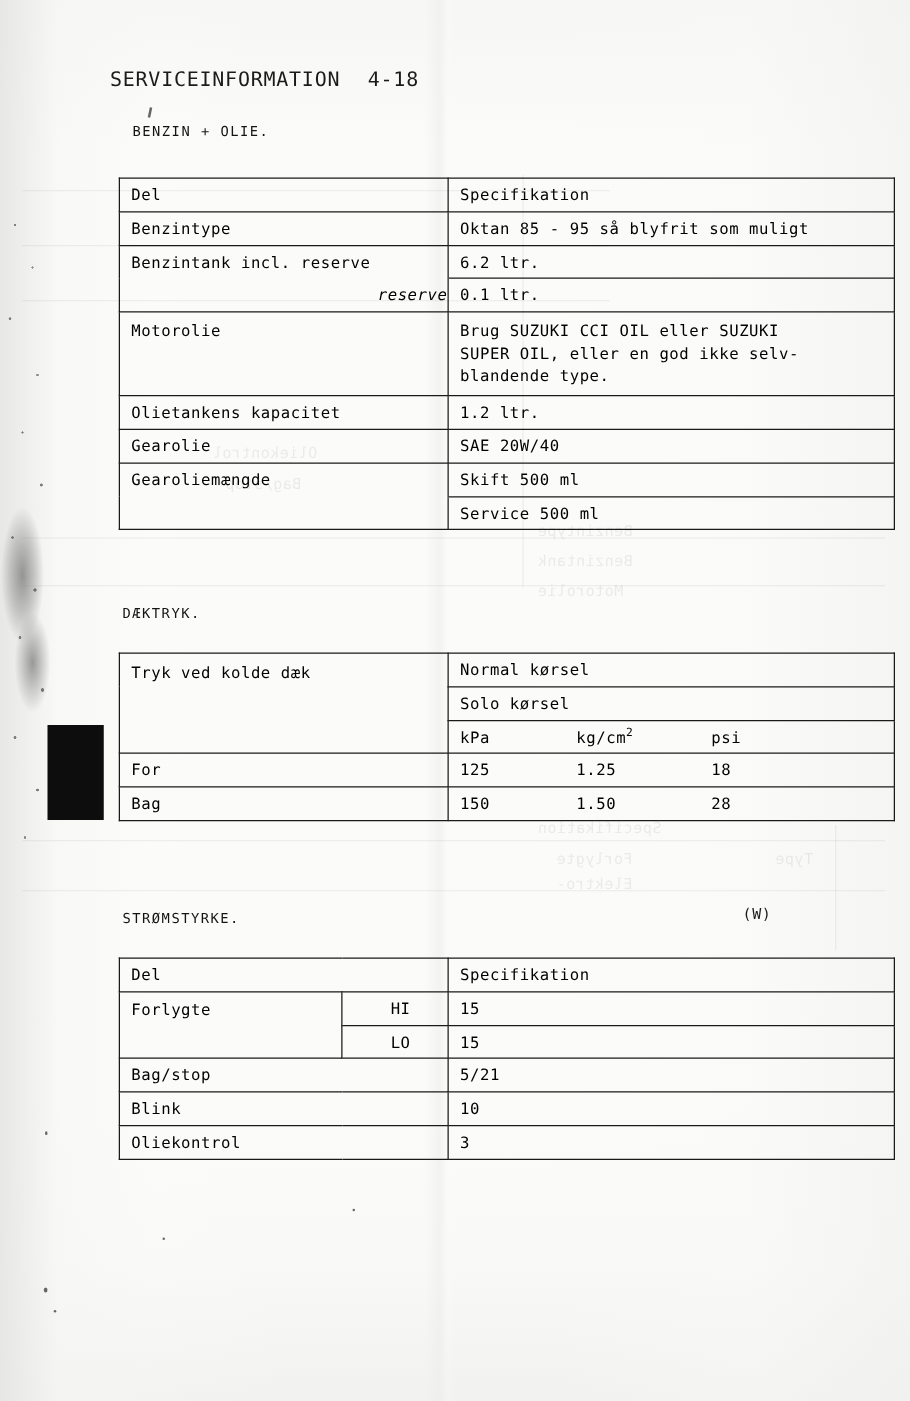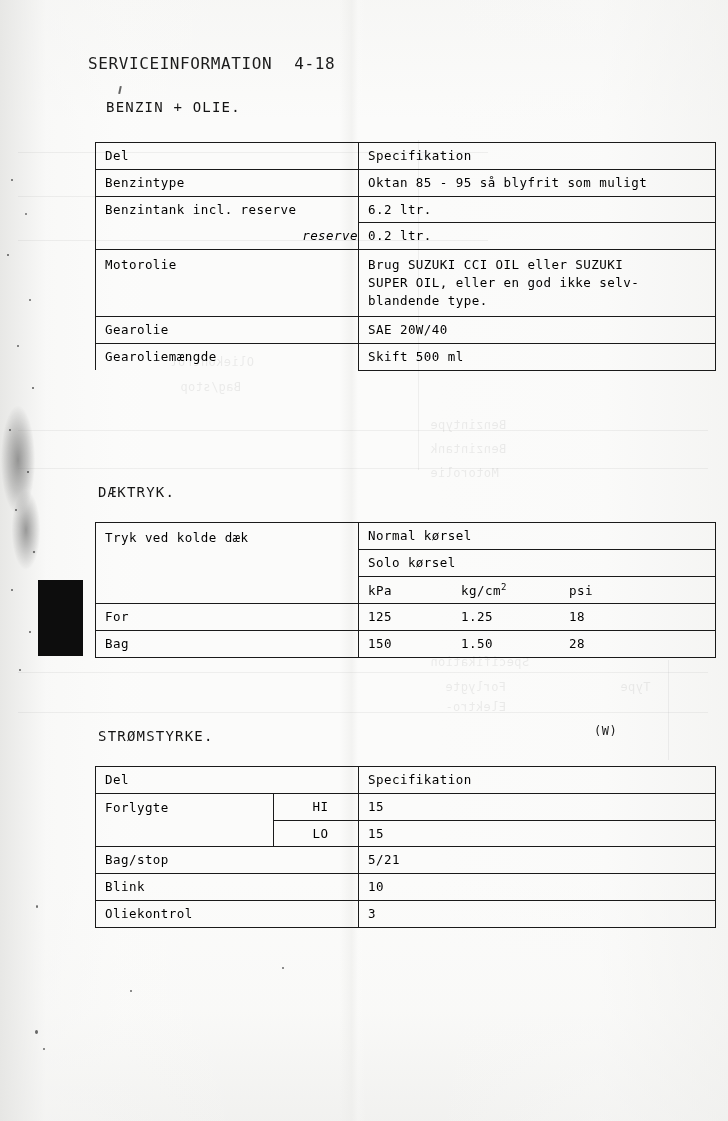--- a/index.html
+++ b/index.html
@@ -129,21 +129,21 @@
     left: 88px; top: 54px;
     font-size: 16px;
     letter-spacing: 0.6px;
     color: #1b1b1b;
     white-space: nowrap;
   }
   .doc-header .pageref { margin-left: 22px; }
 
   .section-title {
     position: absolute;
-    font-size: 14px;
+    font-size: 11px;
     letter-spacing: 1.2px;
     color: #141414;
     white-space: nowrap;
   }
   .section-title.t1 { left: 106px; top: 99px; }
   .section-title.t2 { left: 98px;  top: 484px; }
   .section-title.t3 { left: 98px;  top: 728px; }
 
   .unit-note {
     position: absolute;
@@ -265,35 +265,43 @@
         <tr>
           <td>Benzintype</td>
           <td>Oktan 85 - 95 så blyfrit som muligt</td>
         </tr>
         <tr>
           <td class="noline-bottom">Benzintank incl. reserve</td>
           <td>6.2 ltr.</td>
         </tr>
         <tr>
           <td class="noline-top ralign">reserve</td>
-          <td>0.2 ltr.</td>
+          <td>0.1 ltr.</td>
         </tr>
         <tr>
           <td style="vertical-align:top;padding-top:6px;">Motorolie</td>
           <td style="white-space:pre-line;padding-top:6px;padding-bottom:7px;">Brug SUZUKI CCI OIL eller SUZUKI
 SUPER OIL, eller en god ikke selv-
 blandende type.</td>
         </tr>
         <tr>
+          <td>Olietankens kapacitet</td>
+          <td>1.2 ltr.</td>
+        </tr>
+        <tr>
           <td>Gearolie</td>
           <td>SAE 20W/40</td>
         </tr>
         <tr>
           <td class="noline-bottom">Gearoliemængde</td>
           <td>Skift 500 ml</td>
+        </tr>
+        <tr>
+          <td class="noline-top"></td>
+          <td>Service 500 ml</td>
         </tr>
       </tbody>
     </table>
 
     <div class="section-title t2">DÆKTRYK.</div>
 
     <table class="spec" id="table-tyre">
       <colgroup>
           <col class="col-a">
           <col class="col-b">

